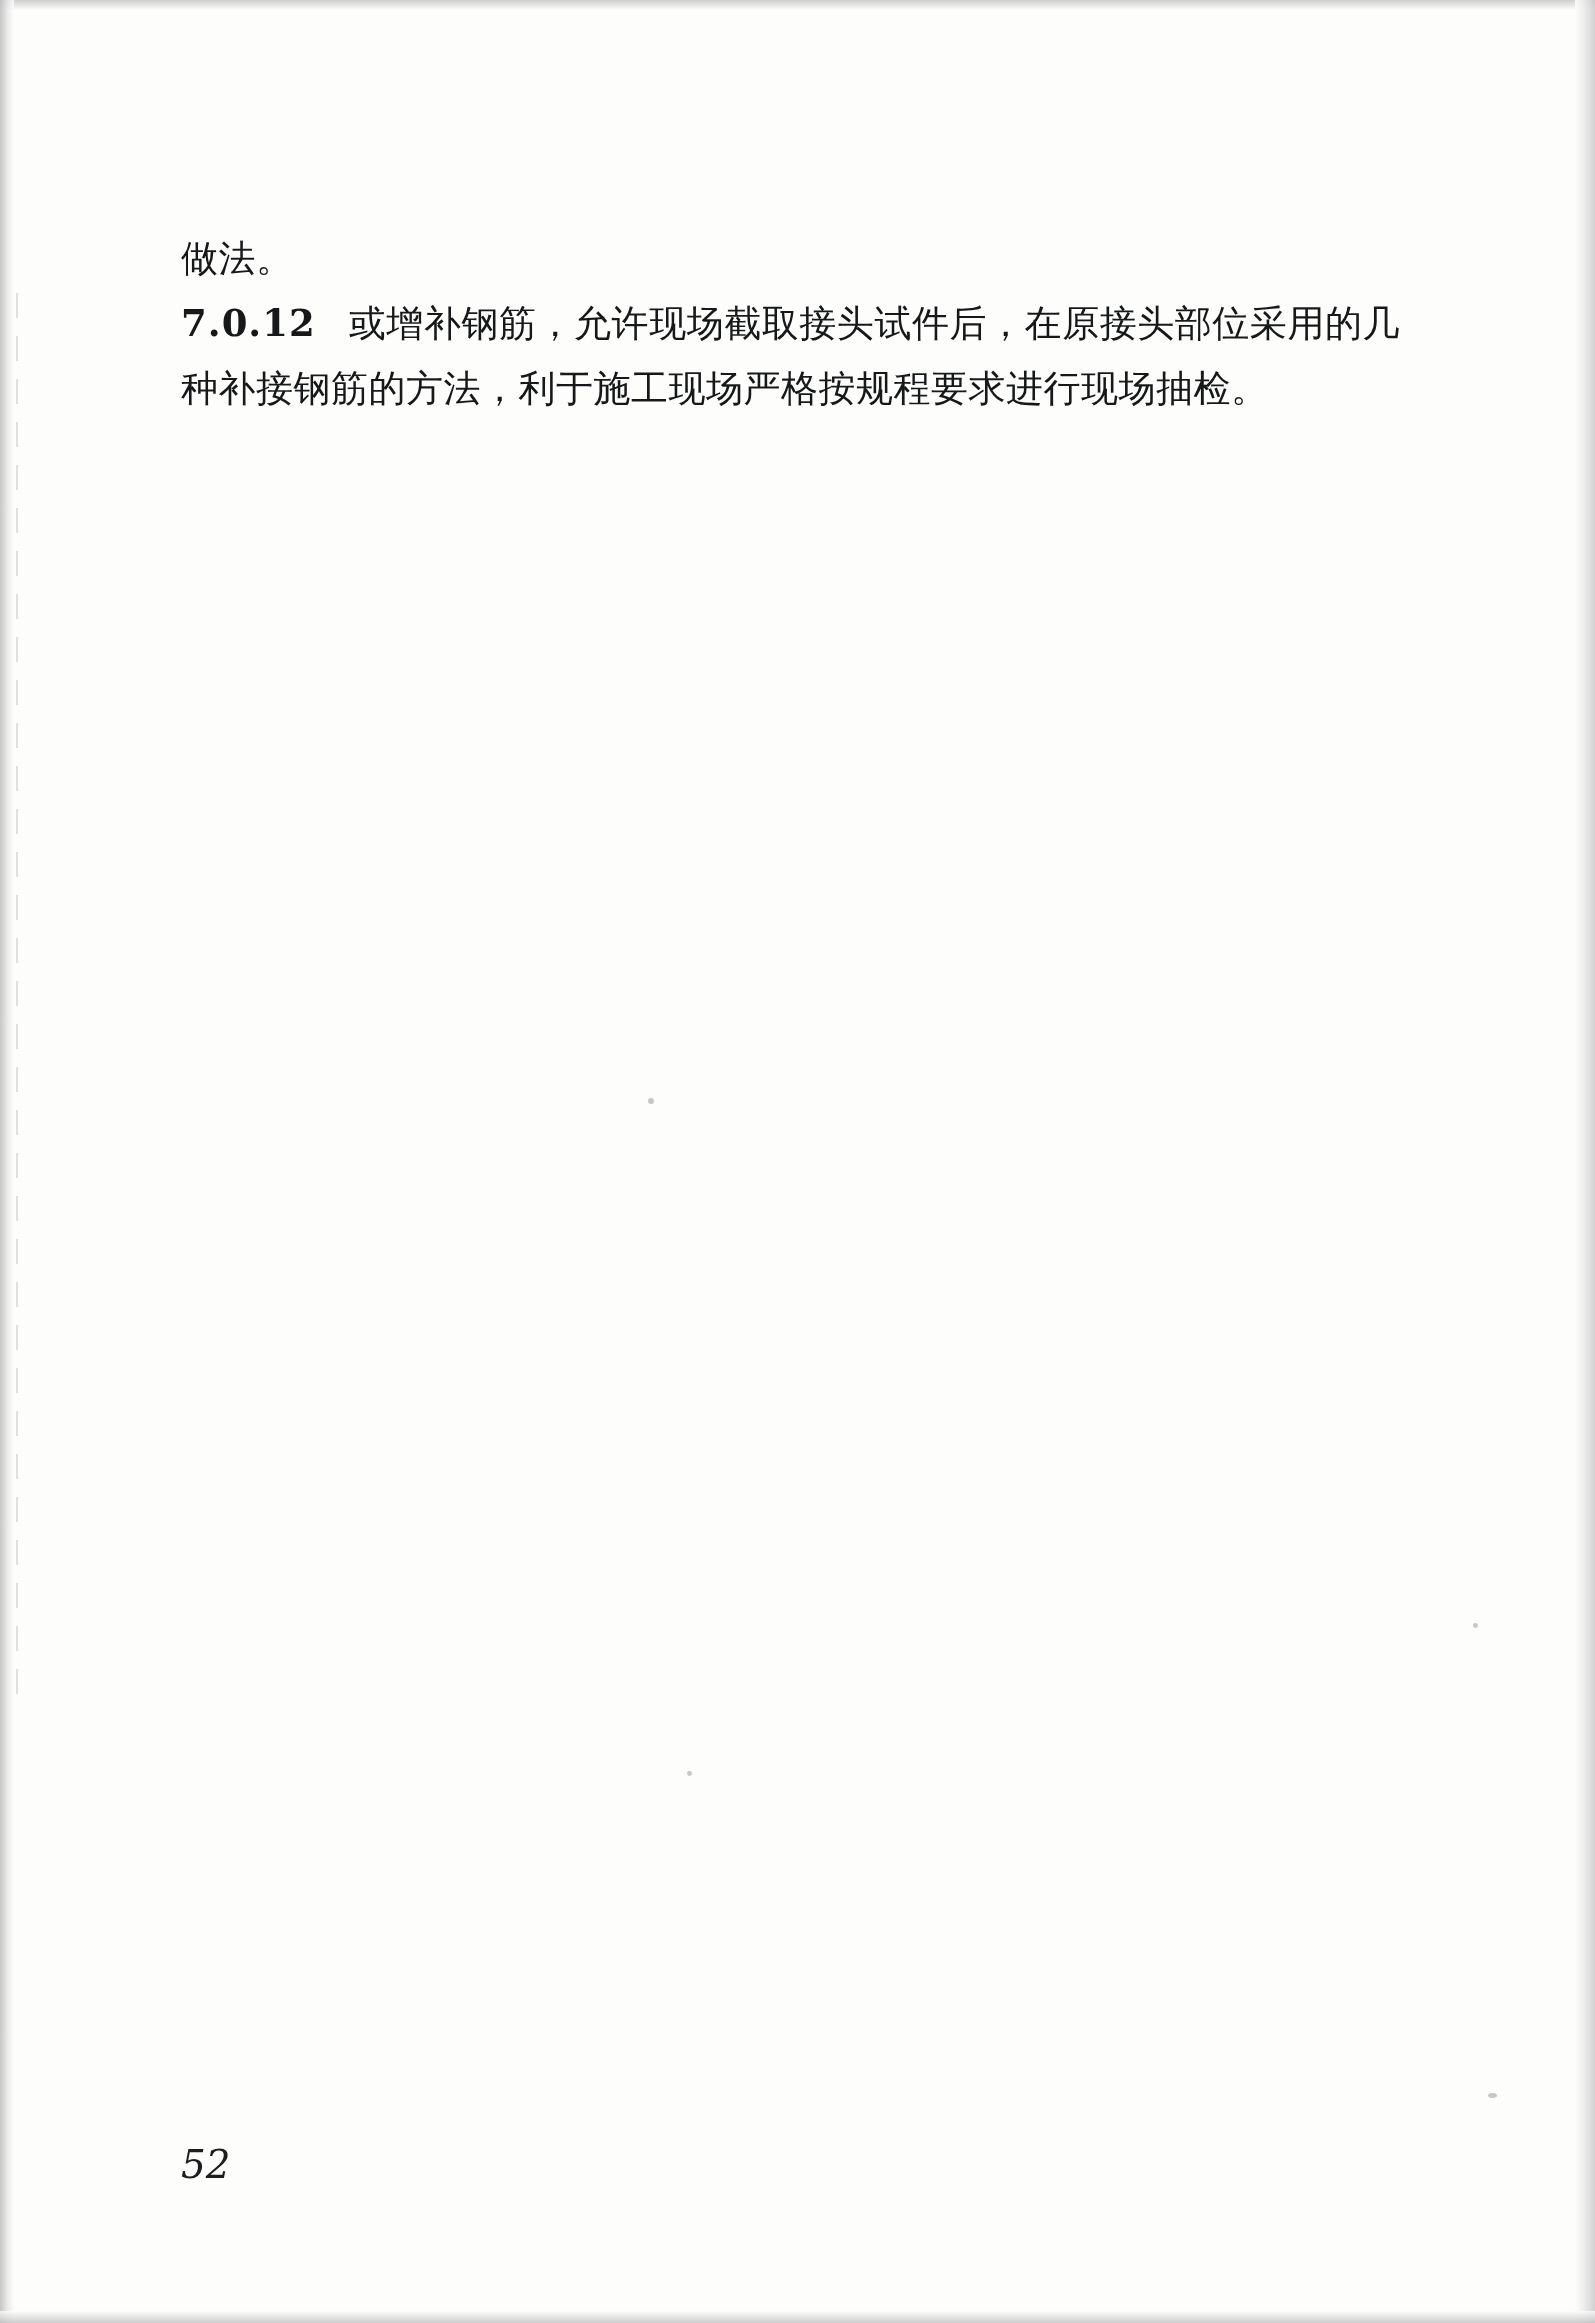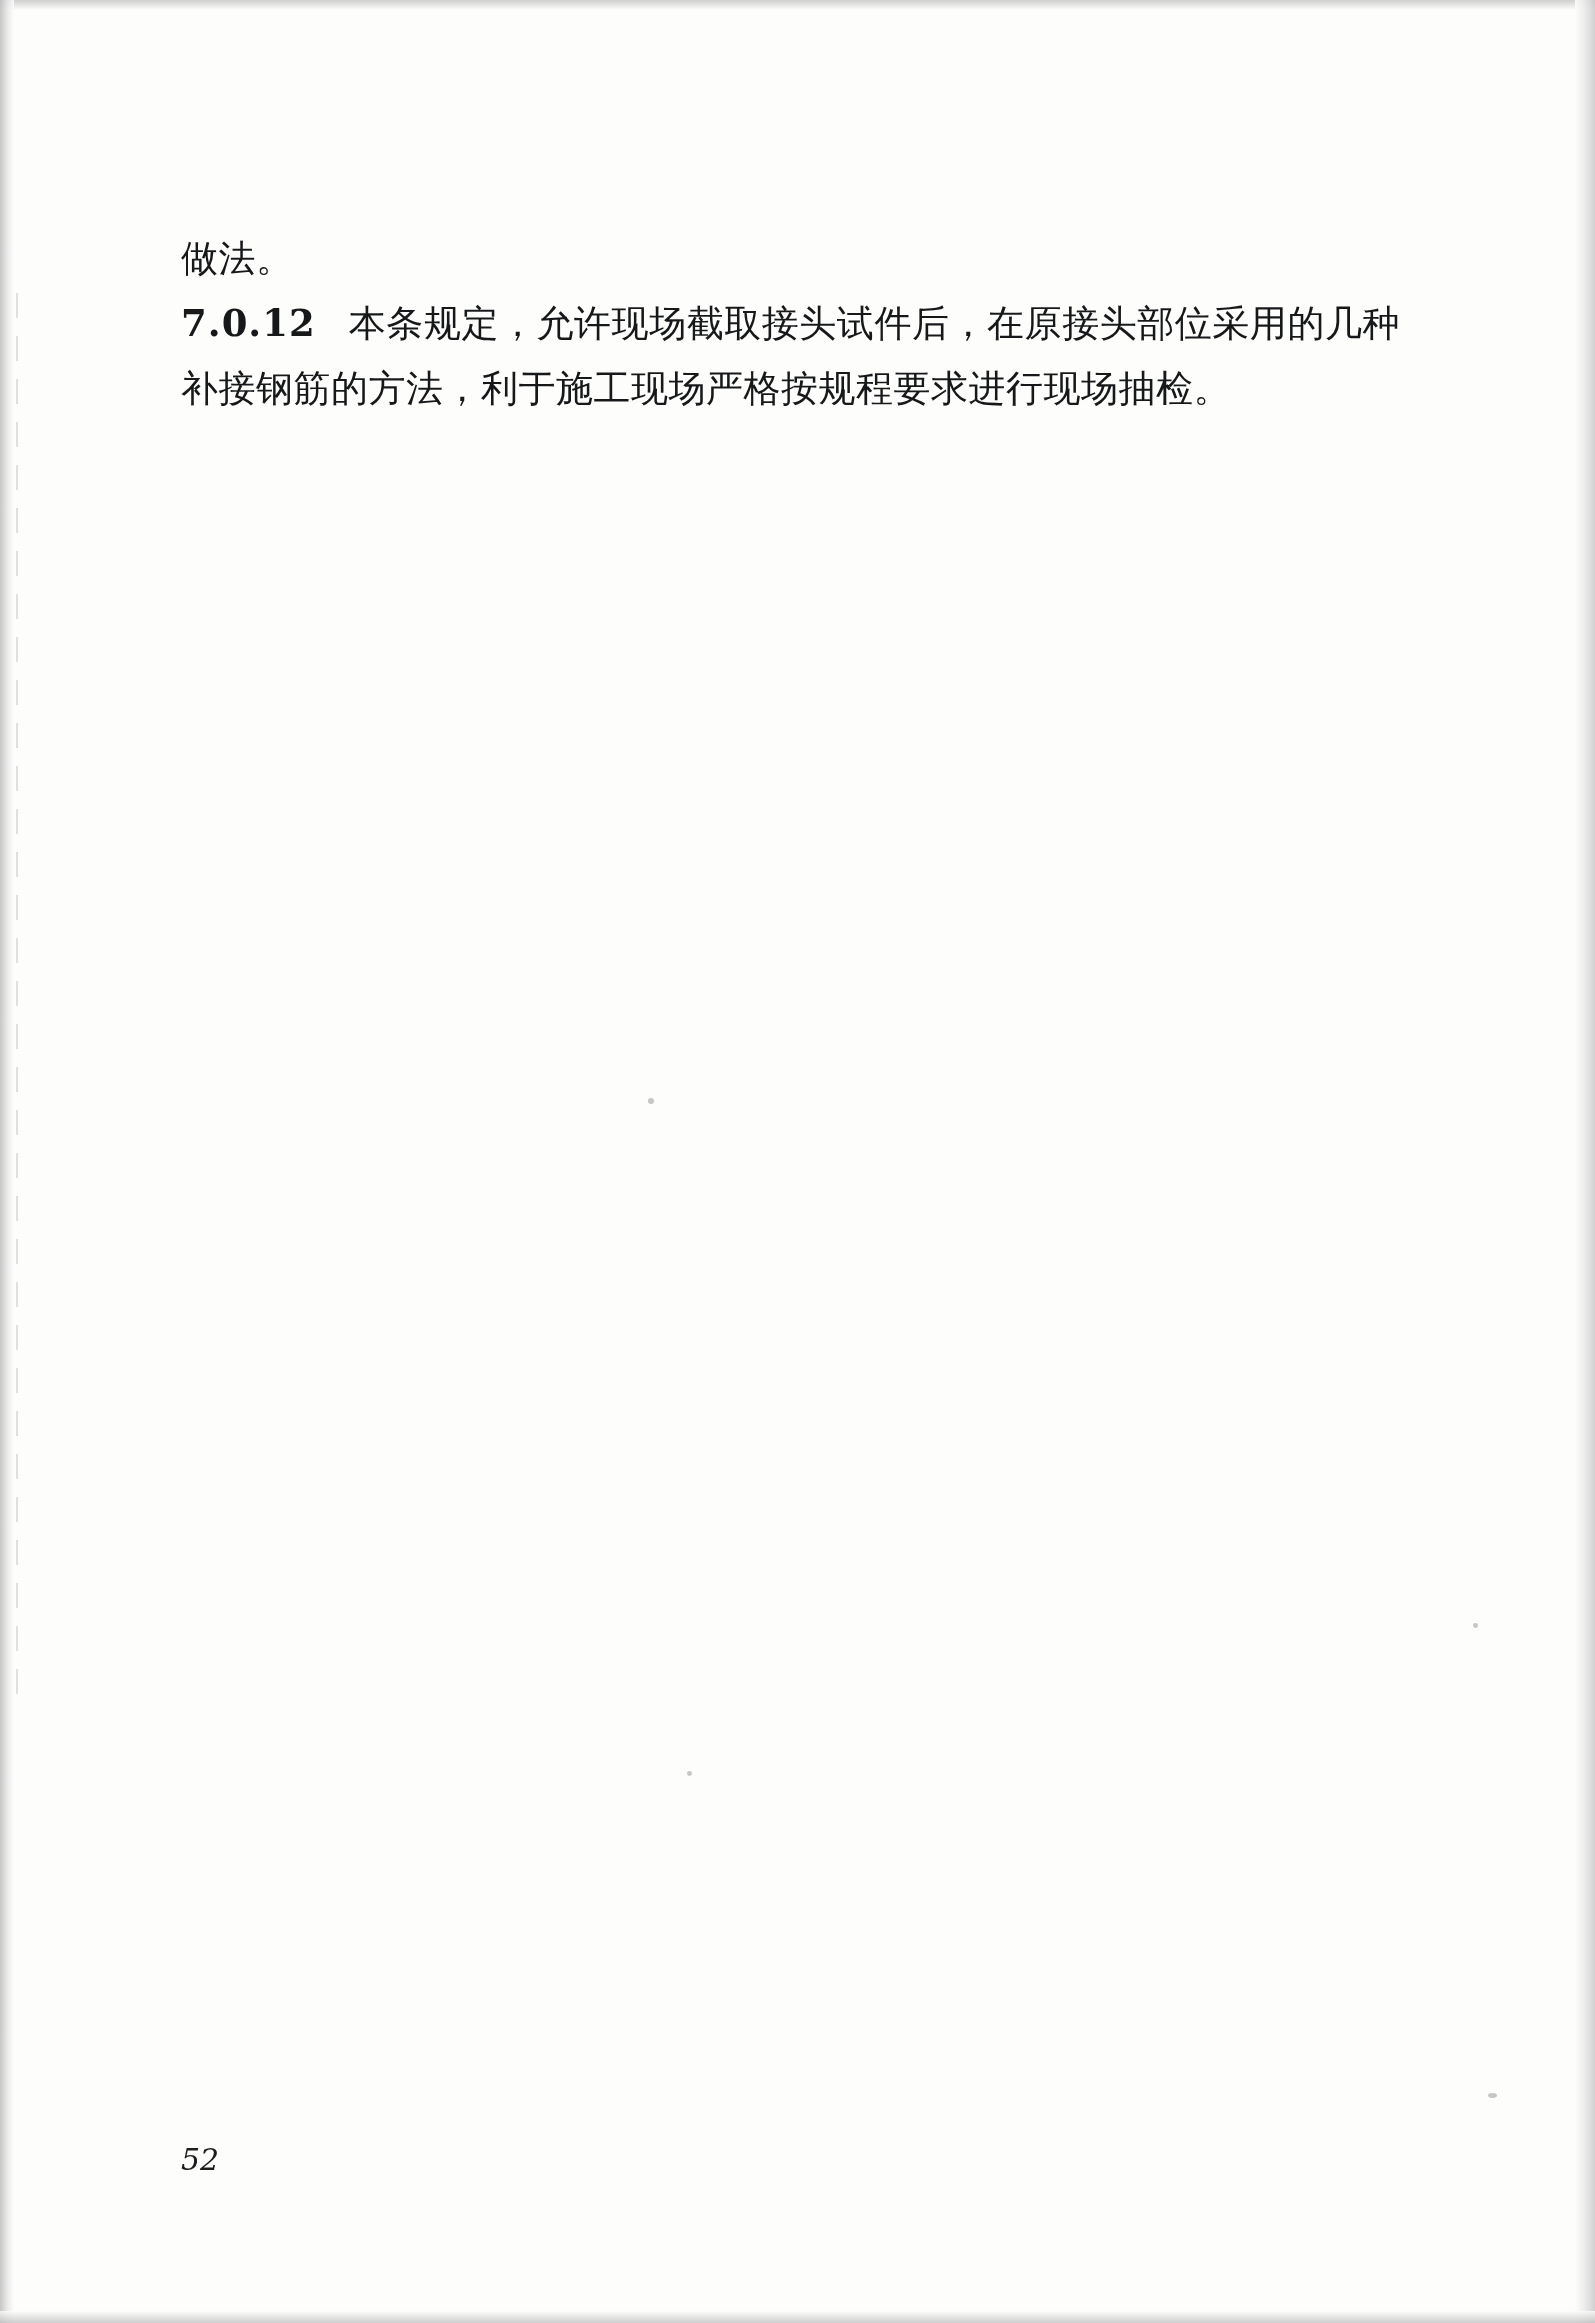--- a/index.html
+++ b/index.html
@@ -87,21 +87,21 @@
     display: inline-block;
     width: 33px;
   }
   .indent-first {
     text-indent: 0;
   }
   .page-number {
     position: absolute;
     left: 181px;
     top: 2142px;
-    font-size: 30px;
+    font-size: 39px;
     font-style: italic;
     font-family: "DejaVu Serif", "Liberation Serif", serif;
     color: #1b1d1f;
   }
 </style>
 </head>
 <body>
 
 <div class="page">
 
@@ -116,21 +116,21 @@
   <div class="speck" style="left:1473px; top:1623px; width:4.9px; height:4.9px;"></div>
   <div class="speck" style="left:1488px; top:2093px; width:8.8px; height:4.9px;"></div>
 
   <div class="text-block">
 
     <p class="para indent-first">
       <span>做法。</span>
     </p>
 
     <p class="para">
-      <span class="num">7.0.12</span><span class="gap"></span><span>本条规定，允许现场截取接头试件后，在原接头部位采用的几种补接钢筋的方法，利于施工现场严格按规程要求进行现场抽检。</span>
+      <span class="num">7.0.12</span><span class="gap"></span><span>或增补钢筋，允许现场截取接头试件后，在原接头部位采用的几种补接钢筋的方法，利于施工现场严格按规程要求进行现场抽检。</span>
     </p>
 
 
   </div>
 
   <div class="page-number">52</div>
 
 </div>
 
 

